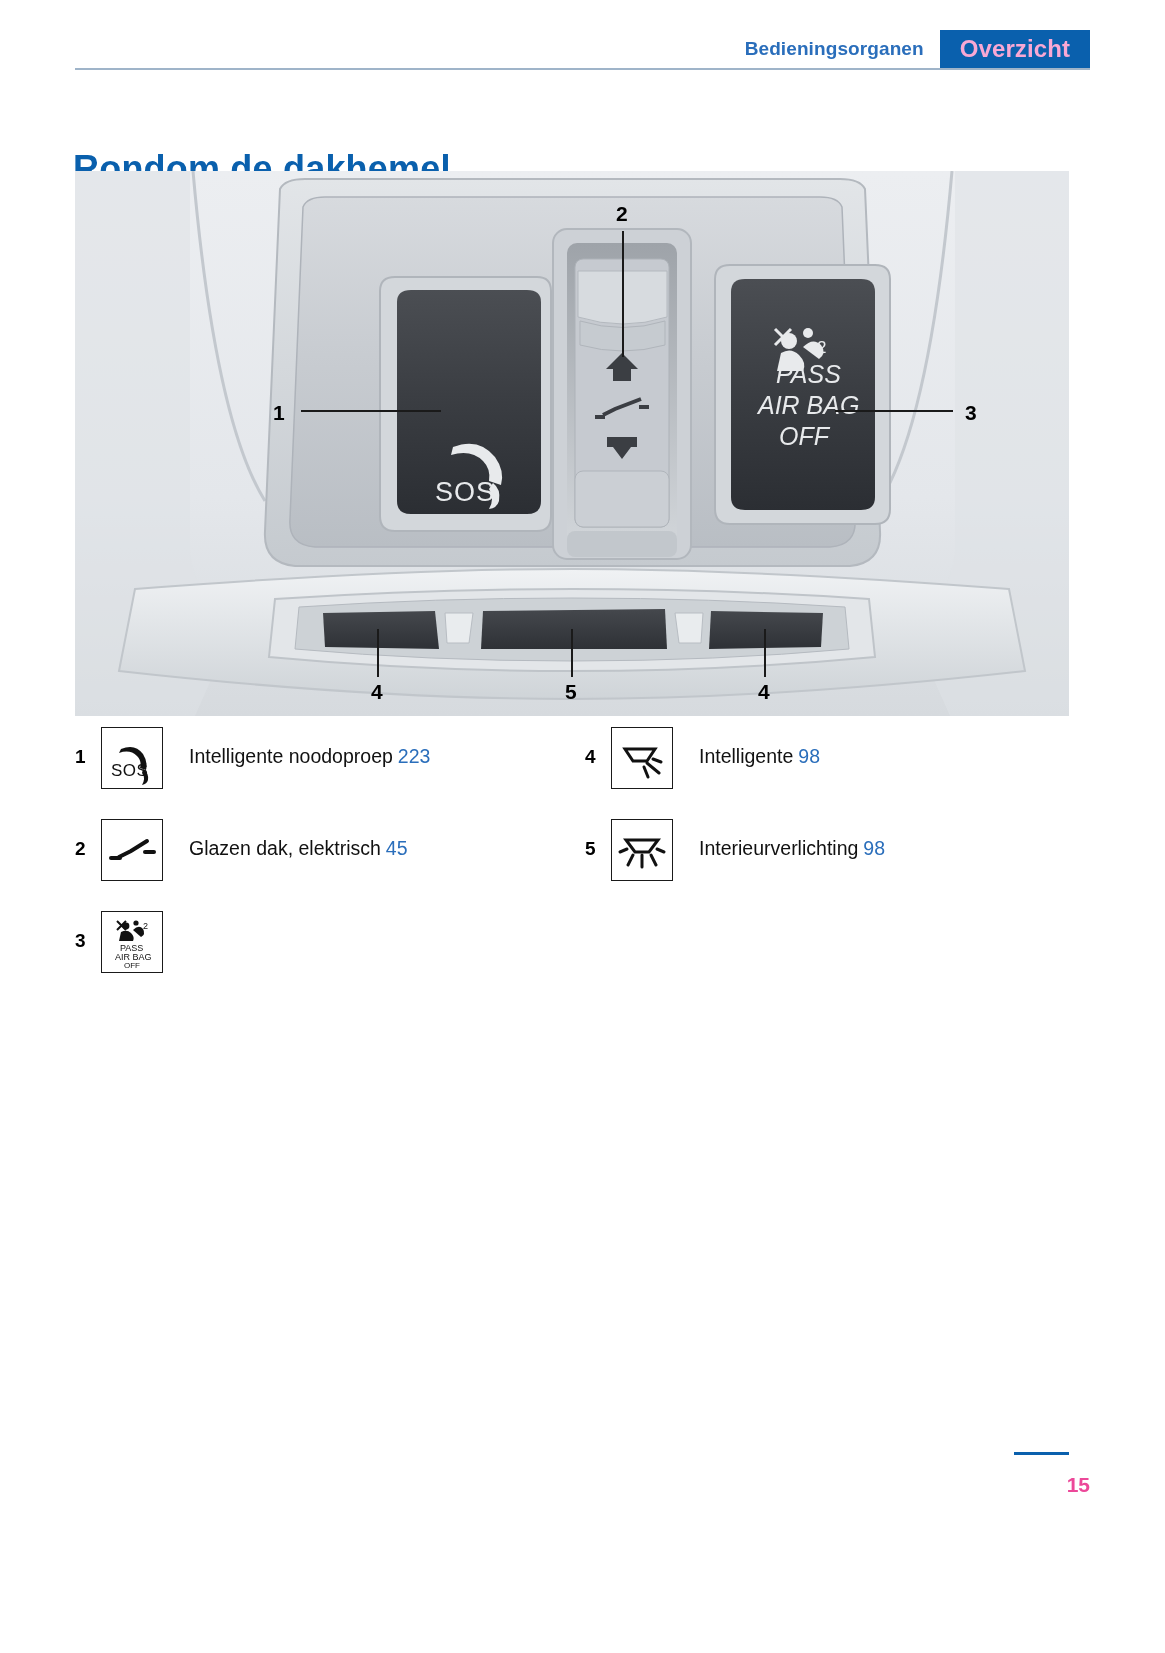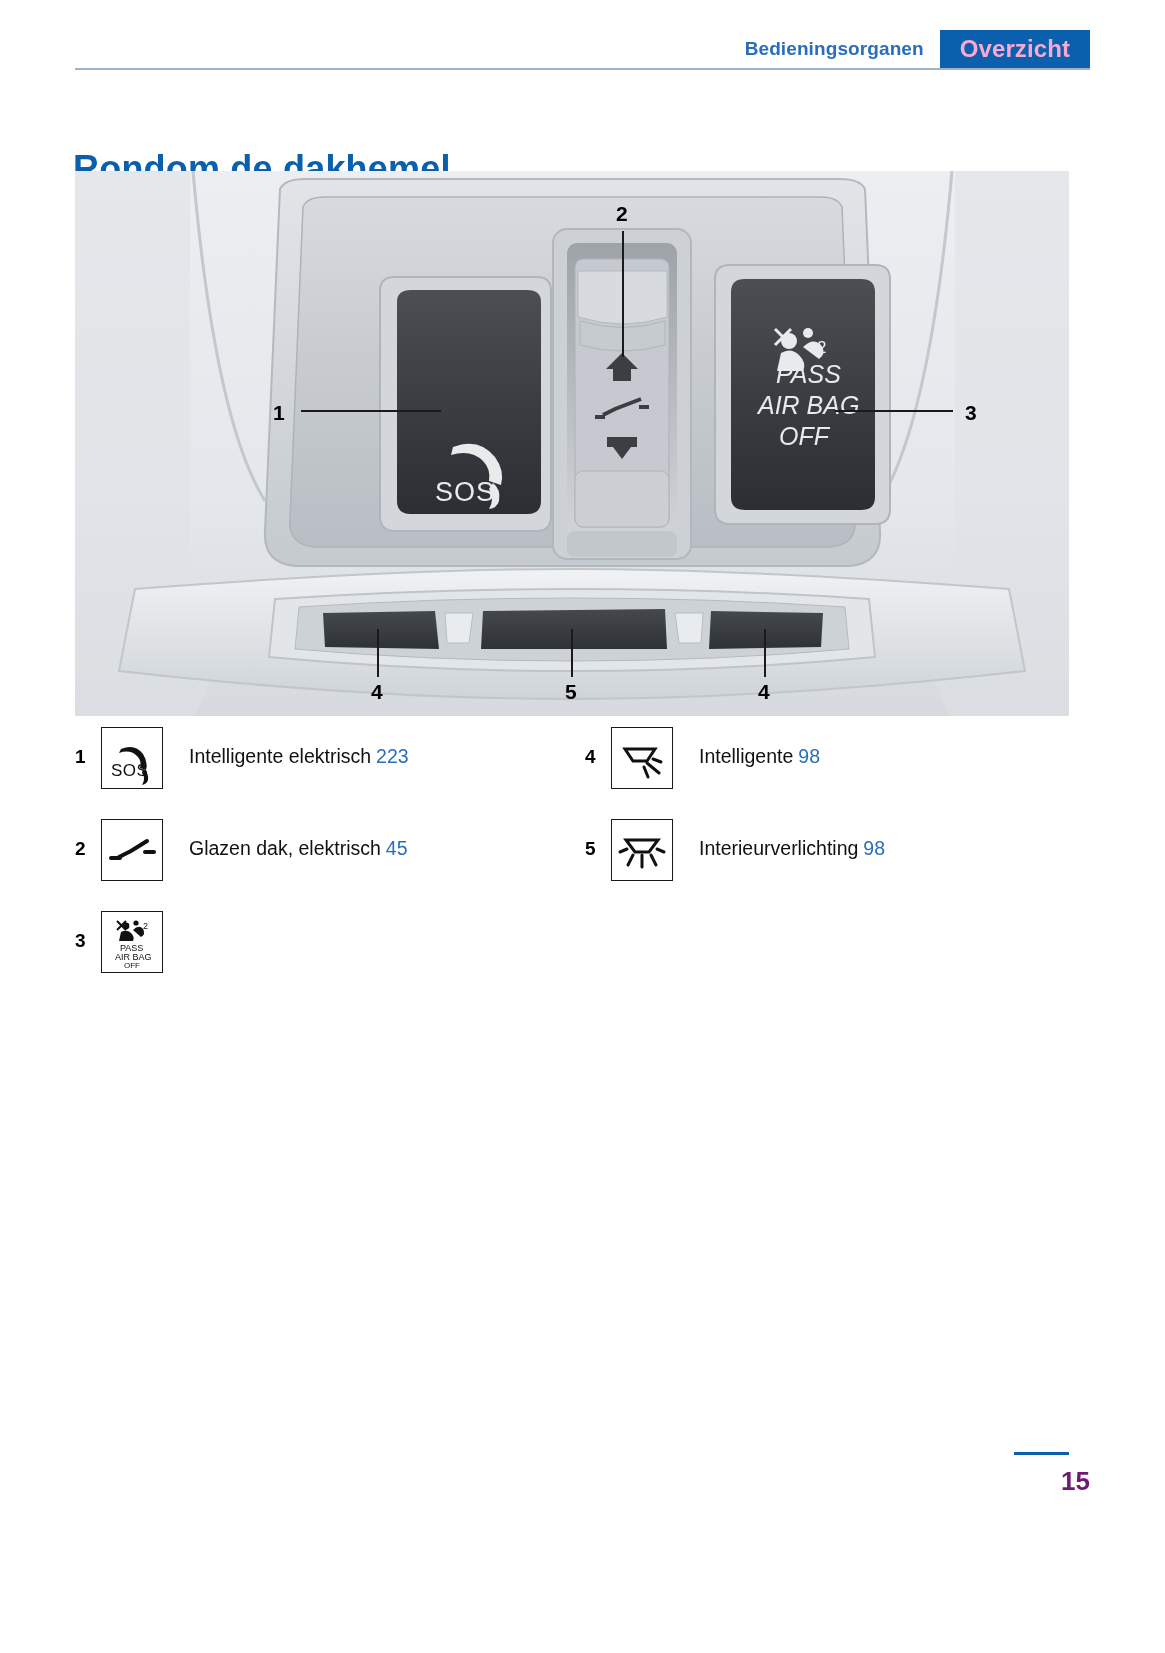--- a/index.html
+++ b/index.html
@@ -147,23 +147,23 @@
     bottom: 90px;
     left: 1014px;
     width: 55px;
     height: 3px;
     background: #0a60ad;
   }
   .page-number {
     position: absolute;
     bottom: 48px;
     right: 75px;
-    font-size: 26px;
-    font-weight: bold;
-    color: #701a75;
+    font-size: 21px;
+    font-weight: bold;
+    color: #ec4899;
   }
 </style>
 </head>
 <body>
 
 <div class="page">
 
   <div class="header">
     <div class="header-chapter">Bedieningsorganen</div>
     <div class="header-section">Overzicht</div>
@@ -297,21 +297,21 @@
       <div class="legend-row">
         <div class="legend-num">1</div>
         <div class="legend-icon">
           <svg class="ic" width="58" height="58" viewBox="0 0 58 58" xmlns="http://www.w3.org/2000/svg">
             <path d="M 18 20 Q 32 14 40 25 Q 45 33 43 41 L 37 39 Q 39 32 34 27 Q 27 20 16 24 Z" fill="#111"></path>
             <path d="M 40 40 Q 46 44 45 51 Q 44 55 39 56 Q 43 49 39 44 Z" fill="#111"></path>
             <text x="8" y="47" font-family="Liberation Sans, sans-serif" font-size="17" fill="#111" letter-spacing="0.5">SOS</text>
           </svg>
         </div>
         <div class="legend-text">
-          <span>Intelligente elektrisch</span><span class="pageref">223</span>
+          <span>Intelligente noodoproep</span><span class="pageref">223</span>
         </div>
       </div>
 
       <div class="legend-row">
         <div class="legend-num">2</div>
         <div class="legend-icon">
           <svg class="ic" width="58" height="58" viewBox="0 0 58 58" xmlns="http://www.w3.org/2000/svg">
             <path d="M 16 36 L 28 30 L 44 20" stroke="#111" stroke-width="4" fill="none" stroke-linecap="round"></path>
             <path d="M 8 37 L 17 37" stroke="#111" stroke-width="4" stroke-linecap="round"></path>
             <path d="M 42 31 L 51 31" stroke="#111" stroke-width="4" stroke-linecap="round"></path>

